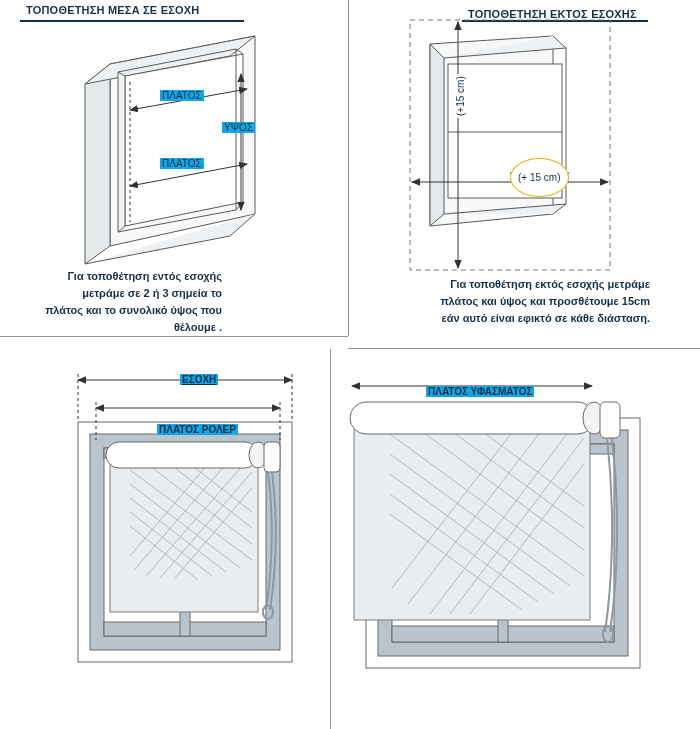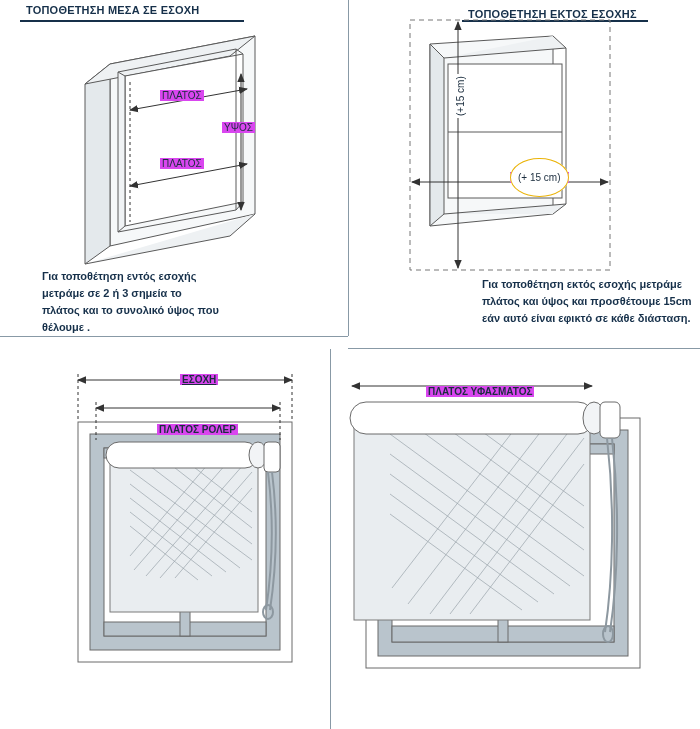--- a/index.html
+++ b/index.html
@@ -4,21 +4,21 @@
 <style>
   html,body{margin:0;padding:0;}
   body{
     width:700px;height:729px;
     background:#ffffff;
     font-family:"Liberation Sans", sans-serif;
     color:#1a2b3c;
     position:relative;
     overflow:hidden;
   }
-  .page{position:relative;width:700px;height:561px;}
+  .page{position:relative;width:700px;height:561px;text-align:right;}
 
   
   .vline{position:absolute;background:#8899a6;}
   .hline{position:absolute;background:#8899a6;}
 
   
   .quad-title{
     position:absolute;
     font-size:11px;
     font-weight:bold;
@@ -39,21 +39,21 @@
     color:#16304a;
     line-height:1.55;
   }
 
   
   .dlabel{
     position:absolute;
     font-size:10px;
     color:#1b2d3e;
     white-space:nowrap;
-    background:#d946ef;
+    background:#0ea5e9;
     padding:0 2px;
   }
   .dlabel.bold{font-weight:bold;}
   .vlabel{
     position:absolute;
     font-size:10px;
     color:#1b2d3e;
     white-space:nowrap;
     background:#ffffff;
     padding:0 2px;
@@ -147,21 +147,21 @@
       <line x1="110" y1="8" x2="110" y2="254" marker-start="url(#arr2S)" marker-end="url(#arr2L)"></line>
       <line x1="64" y1="168" x2="260" y2="168" marker-start="url(#arr2S)" marker-end="url(#arr2L)"></line>
     </g>
   </svg>
 
   <div class="vlabel" style="left:455px;top:118px;transform:rotate(-90deg);">(+15 cm)</div>
   <div class="dlabel" style="left:510px;top:172px;padding:0;">
     <span class="oval">(+ 15 cm)</span>
   </div>
 
-  <div class="caption" style="left:434px;top:276px;width:216px;margin-left:48px;">Για  τοποθέτηση εκτός εσοχής μετράμε πλάτος και ύψος και προσθέτουμε 15cm εάν αυτό είναι εφικτό σε κάθε διάσταση.</div>
+  <div class="caption" style="left:434px;top:276px;width:216px;">Για  τοποθέτηση εκτός εσοχής μετράμε πλάτος και ύψος και προσθέτουμε 15cm εάν αυτό είναι εφικτό σε κάθε διάσταση.</div>
 
   <svg width="330" height="310" style="left:0;top:360px;">
     <defs>
       <marker id="arr3L" markerWidth="9" markerHeight="9" refX="8" refY="4.5" orient="auto">
         <path d="M9,4.5 L0,0.8 L0,8.2 z" fill="#333"></path>
       </marker>
       <marker id="arr3S" markerWidth="9" markerHeight="9" refX="1" refY="4.5" orient="auto">
         <path d="M0,4.5 L9,0.8 L9,8.2 z" fill="#333"></path>
       </marker>
     </defs>

